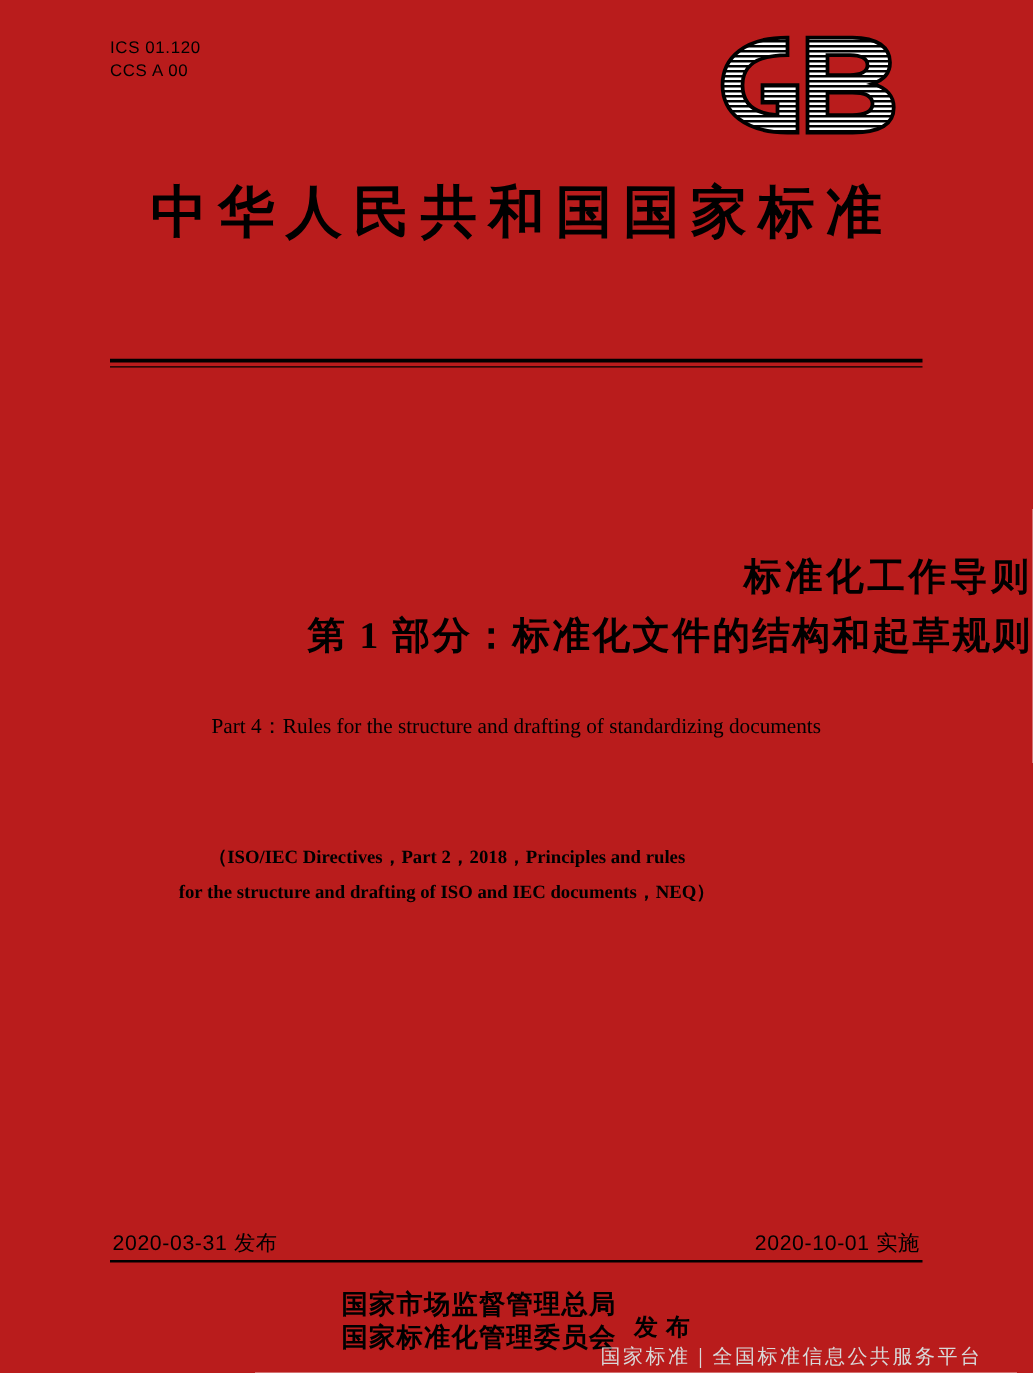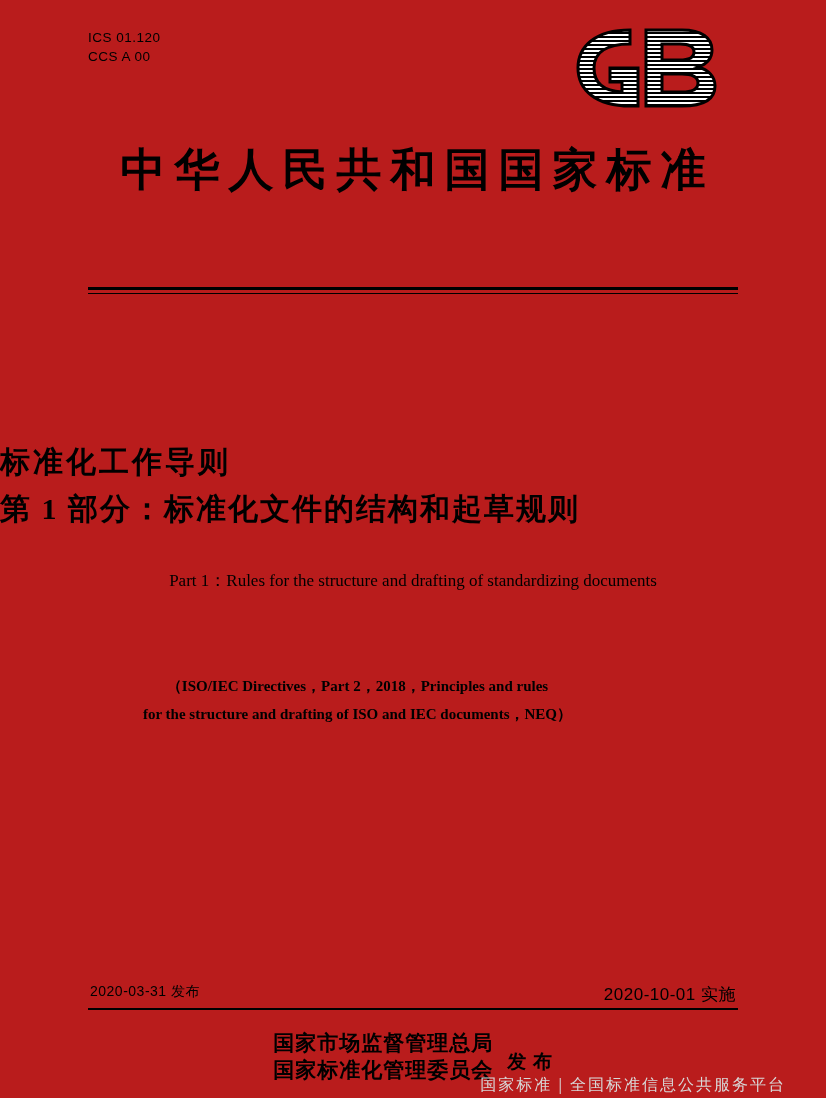--- a/index.html
+++ b/index.html
@@ -107,21 +107,21 @@
     height: 1px;
     background: #000;
   }
 
   
   .title-cn {
     position: absolute;
     left: 0;
     top: 440px;
     width: 826px;
-    text-align: left;
+    text-align: right;
   }
   .title-cn .line1 {
     font-family: "Liberation Serif", serif;
     font-weight: bold;
     font-size: 30px;
     letter-spacing: 3px;
     line-height: 44px;
   }
   .title-cn .line2 {
     font-family: "Liberation Serif", serif;
@@ -161,21 +161,21 @@
     top: 1008px;
     width: 650px;
     height: 2px;
     background: #000;
   }
   .date-left {
     position: absolute;
     left: 90px;
     top: 983px;
     font-family: "Liberation Sans", sans-serif;
-    font-size: 14px;
+    font-size: 17px;
     letter-spacing: 0.5px;
   }
   .date-right {
     position: absolute;
     right: 90px;
     top: 983px;
     font-family: "Liberation Sans", sans-serif;
     font-size: 17px;
     letter-spacing: 0.5px;
   }
@@ -267,21 +267,21 @@
 
   <div class="rule-thick"></div>
   <div class="rule-thin"></div>
 
   <div class="title-cn">
     <div class="line1">标准化工作导则</div>
     <div class="line2">第 1 部分：标准化文件的结构和起草规则</div>
   </div>
 
   <div class="title-en">
-    <div>Part 1：Rules for the structure and drafting of standardizing documents</div>
+    <div>Part 4：Rules for the structure and drafting of standardizing documents</div>
   </div>
 
   <div class="title-iso">
     <div>（ISO/IEC Directives，Part 2，2018，Principles and rules</div>
     <div>for the structure and drafting of ISO and IEC documents，NEQ）</div>
   </div>
 
   <div class="date-left">2020-03-31 发布</div>
   <div class="date-right">2020-10-01 实施</div>
   <div class="footer-rule"></div>

